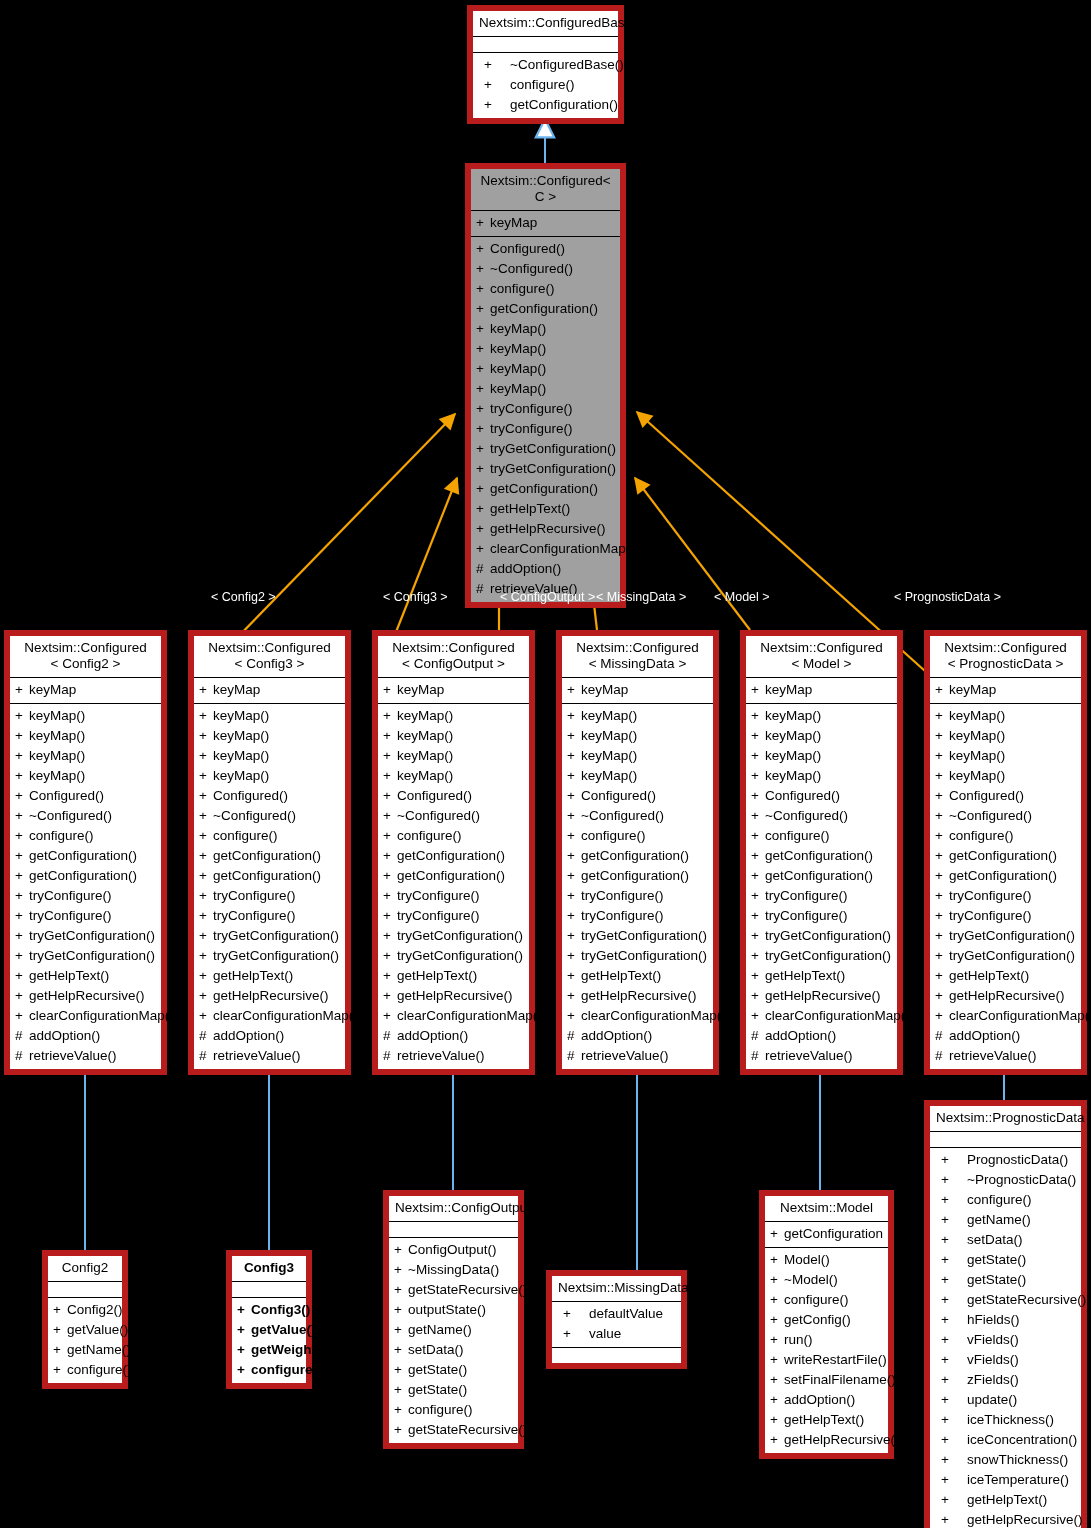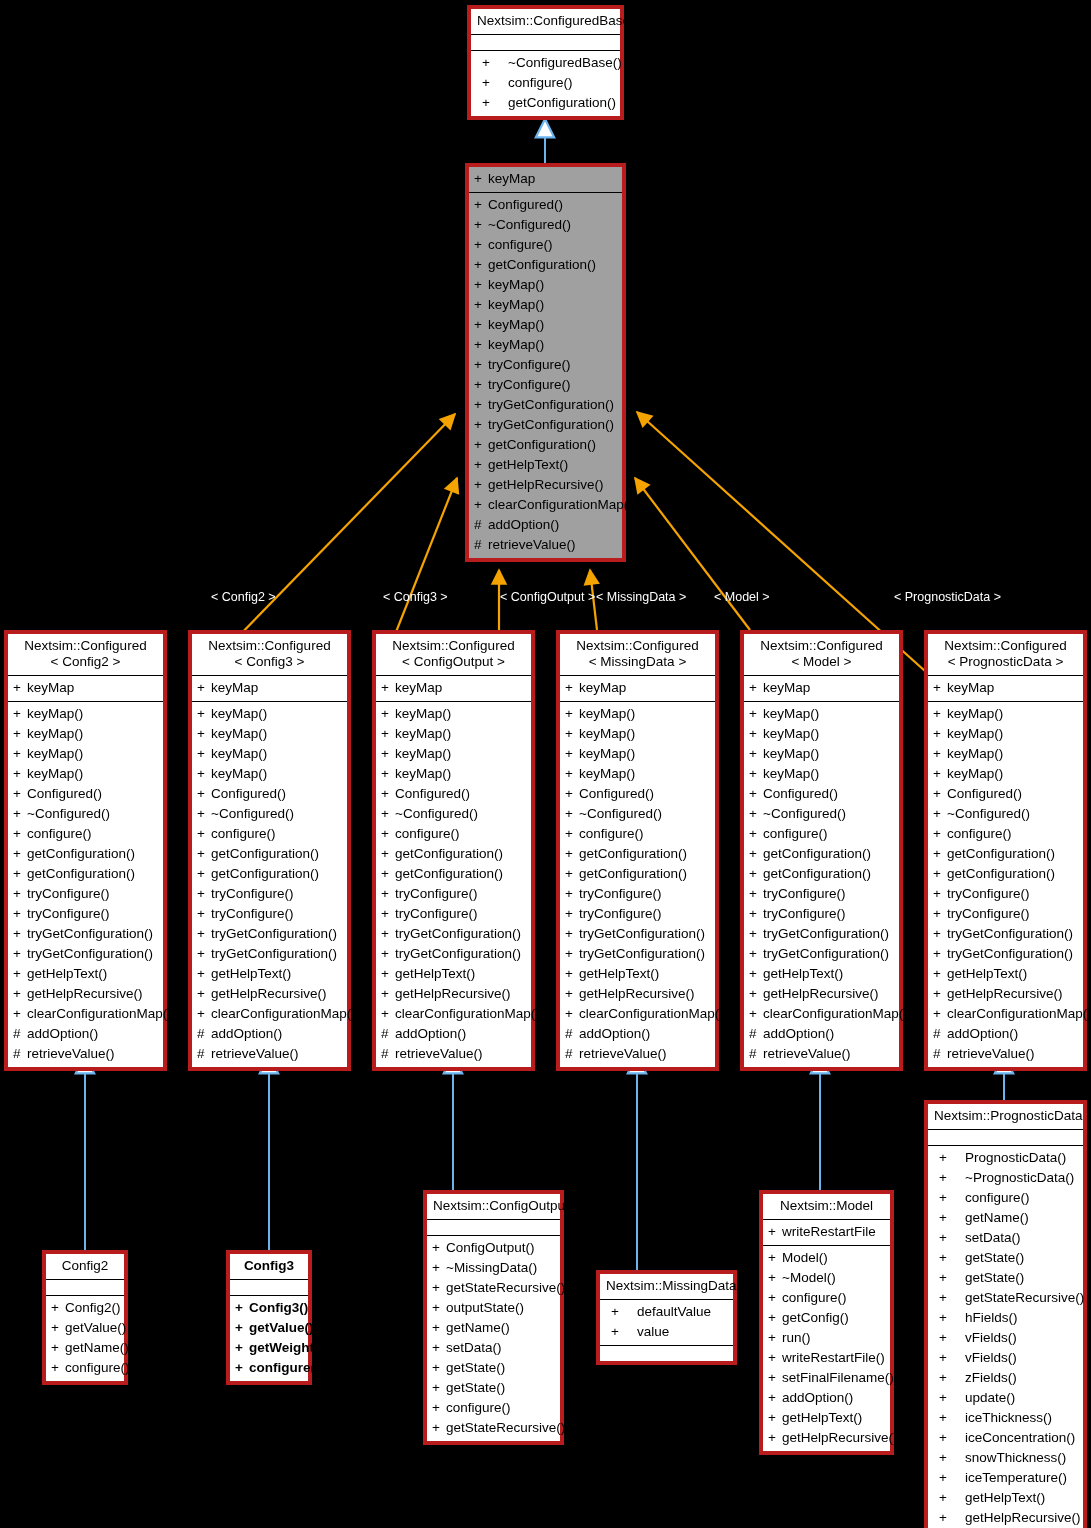--- a/index.html
+++ b/index.html
@@ -19,21 +19,21 @@
     position: absolute;
     left: 0;
     top: 0;
     width: 1091px;
     height: 1528px;
     pointer-events: none;
   }
   .uml-box {
     position: absolute;
     background: #ffffff;
-    border: 4px solid #b91c1c;
+    border: 6px solid #b91c1c;
     box-sizing: border-box;
     color: #000000;
     z-index: 5;
   }
   .uml-box.templ {
     background: #a0a0a0;
   }
   .box-title {
     text-align: center;
     font-size: 13.5px;
@@ -156,20 +156,21 @@
           <span class="vis">+</span>
           <span>configure()</span>
         </div>
         <div class="member wide-vis">
           <span class="vis">+</span>
           <span>getConfiguration()</span>
         </div>
       </div>
     </div>
   <div class="uml-box templ" style="left:465px; top:163px; width:161px;">
+      <div class="box-title">Nextsim::Configured&lt; C &gt;</div>
       <div class="box-section">
         <div class="member">
           <span class="vis">+</span>
           <span>keyMap</span>
         </div>
       </div>
       <div class="box-section">
         <div class="member">
           <span class="vis">+</span>
           <span>Configured()</span>
@@ -787,21 +788,21 @@
         <div class="member">
           <span class="vis">+</span>
           <span>getWeight()</span>
         </div>
         <div class="member">
           <span class="vis">+</span>
           <span>configure()</span>
         </div>
       </div>
     </div>
-  <div class="uml-box" style="left:383px; top:1190px; width:141px;margin-left:40px;">
+  <div class="uml-box" style="left:383px; top:1190px; width:141px;">
       <div class="box-title">Nextsim::ConfigOutput</div>
       <div class="box-section empty"></div>
       <div class="box-section">
         <div class="member">
           <span class="vis">+</span>
           <span>ConfigOutput()</span>
         </div>
         <div class="member">
           <span class="vis">+</span>
           <span>~MissingData()</span>
@@ -833,40 +834,40 @@
         <div class="member">
           <span class="vis">+</span>
           <span>configure()</span>
         </div>
         <div class="member">
           <span class="vis">+</span>
           <span>getStateRecursive()</span>
         </div>
       </div>
     </div>
-  <div class="uml-box" style="left:596px; top:1270px; width:141px;">
+  <div class="uml-box" style="left:546px; top:1270px; width:141px;">
       <div class="box-title">Nextsim::MissingData</div>
       <div class="box-section">
         <div class="member wide-vis">
           <span class="vis">+</span>
           <span>defaultValue</span>
         </div>
         <div class="member wide-vis">
           <span class="vis">+</span>
           <span>value</span>
         </div>
       </div>
       <div class="box-section empty"></div>
     </div>
   <div class="uml-box" style="left:753px; top:1190px; width:135px;margin-left:6px;">
       <div class="box-title">Nextsim::Model</div>
       <div class="box-section">
         <div class="member">
           <span class="vis">+</span>
-          <span>writeRestartFile</span>
+          <span>getConfiguration</span>
         </div>
       </div>
       <div class="box-section">
         <div class="member">
           <span class="vis">+</span>
           <span>Model()</span>
         </div>
         <div class="member">
           <span class="vis">+</span>
           <span>~Model()</span>

